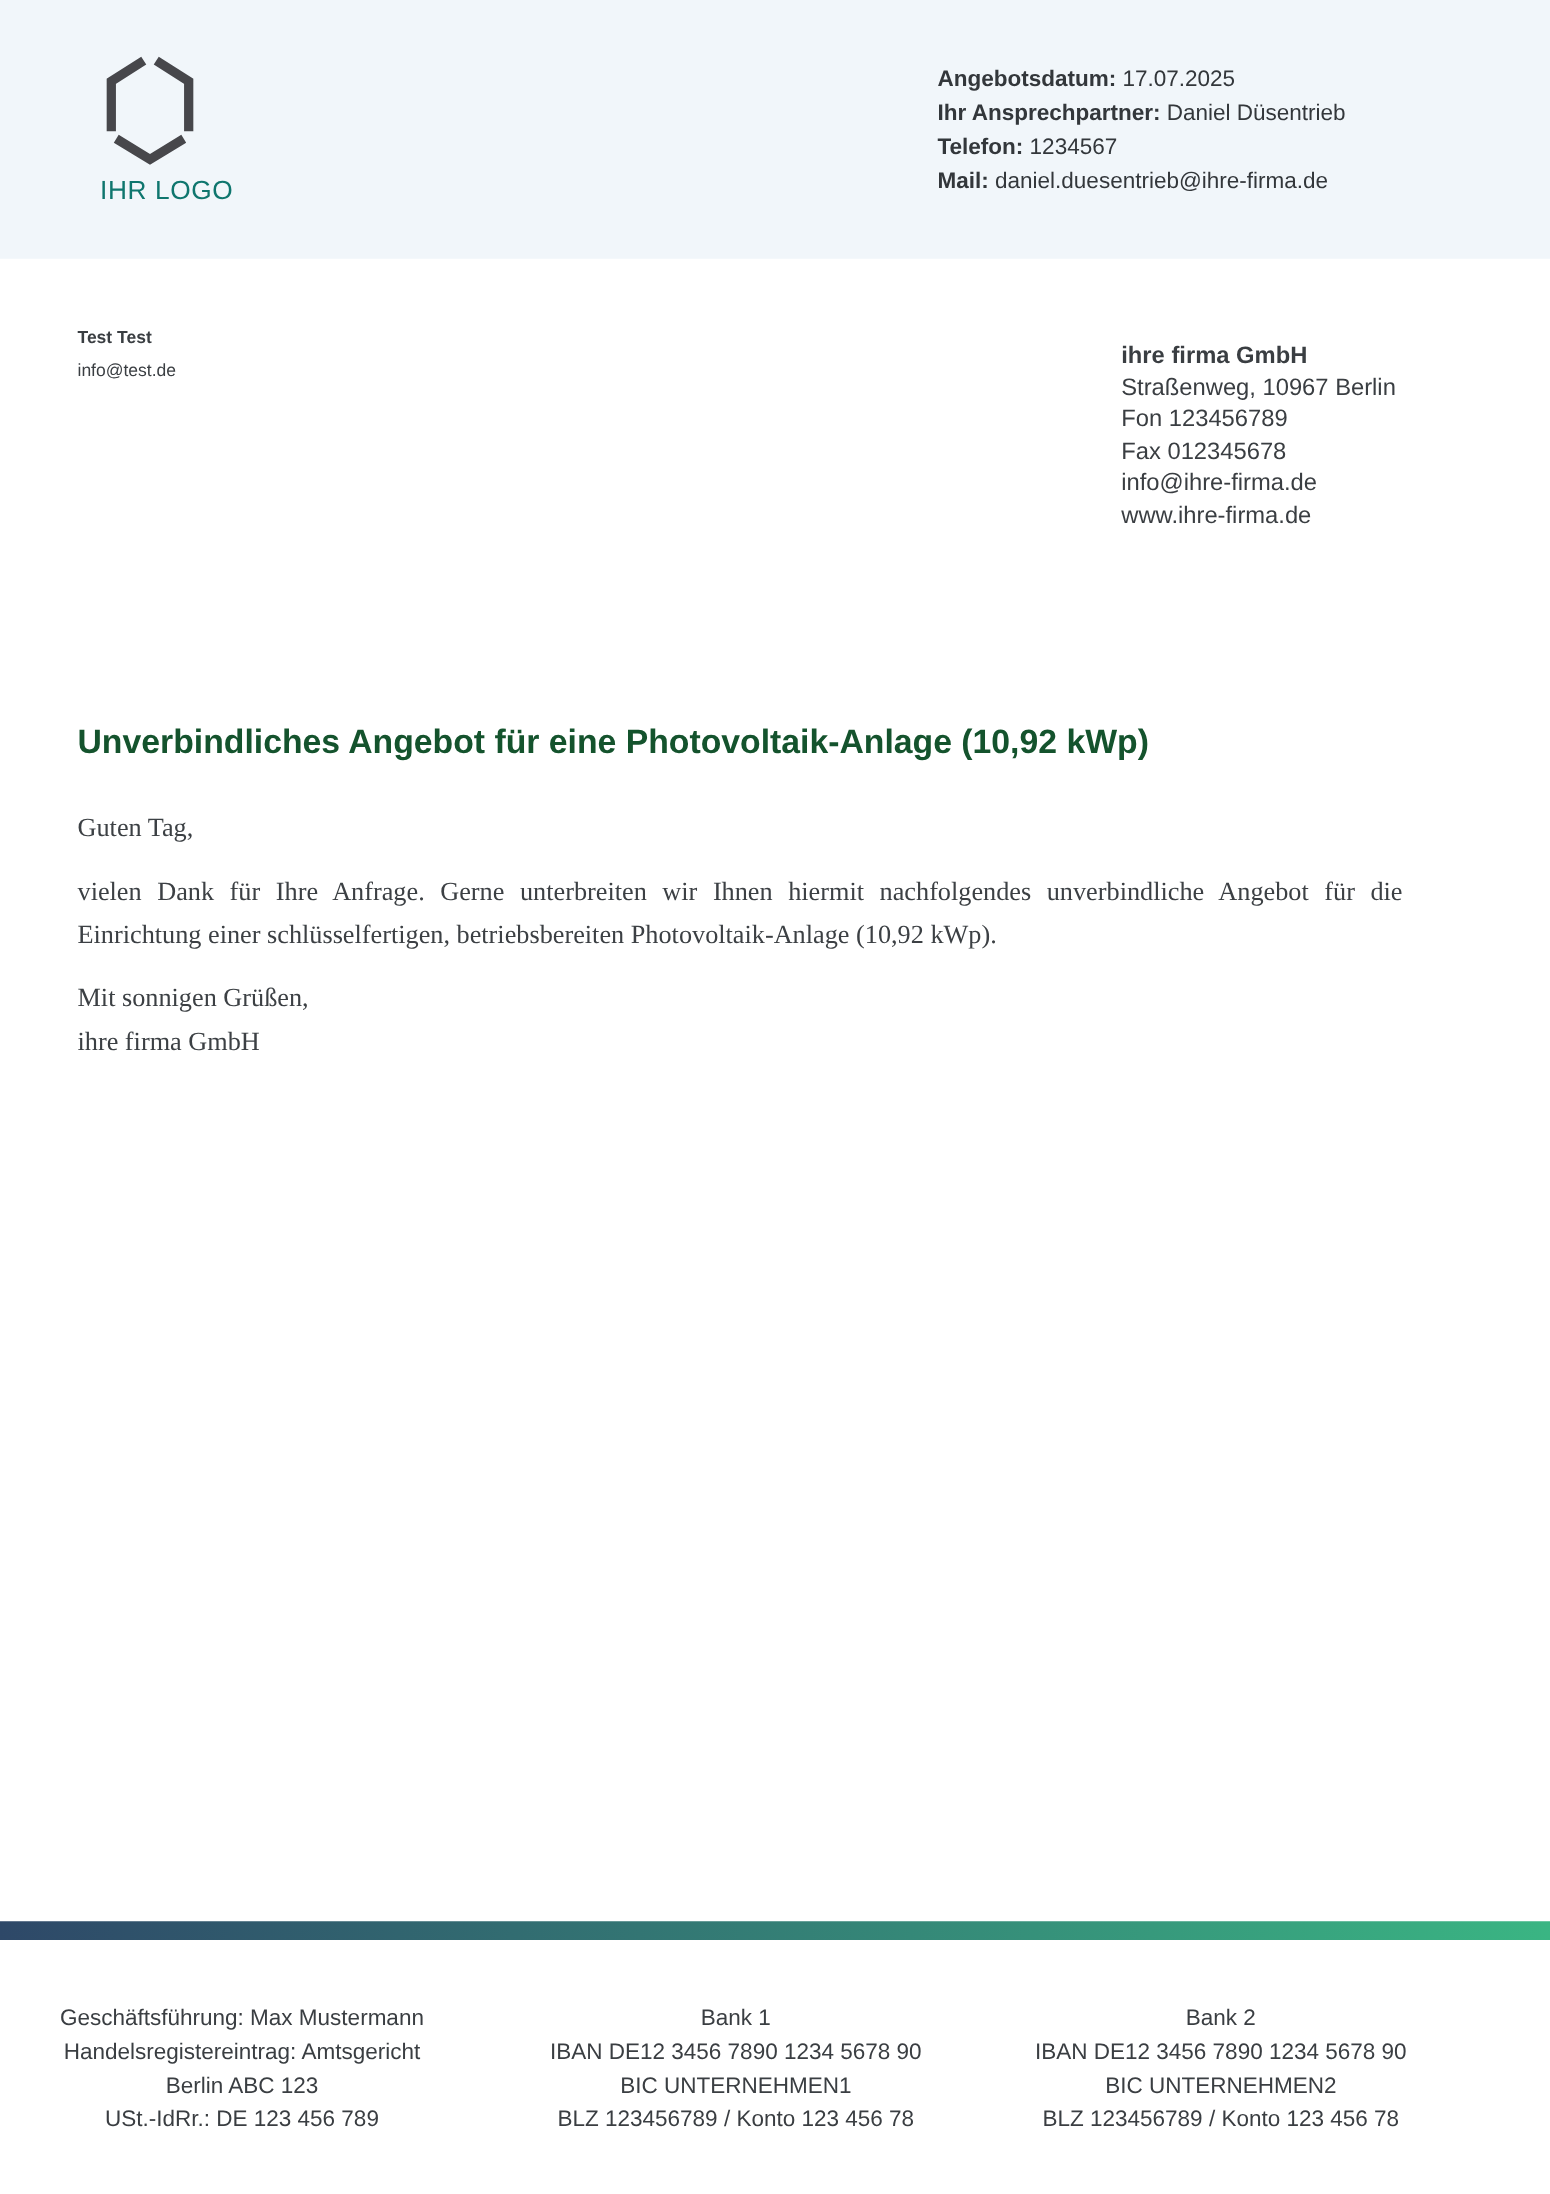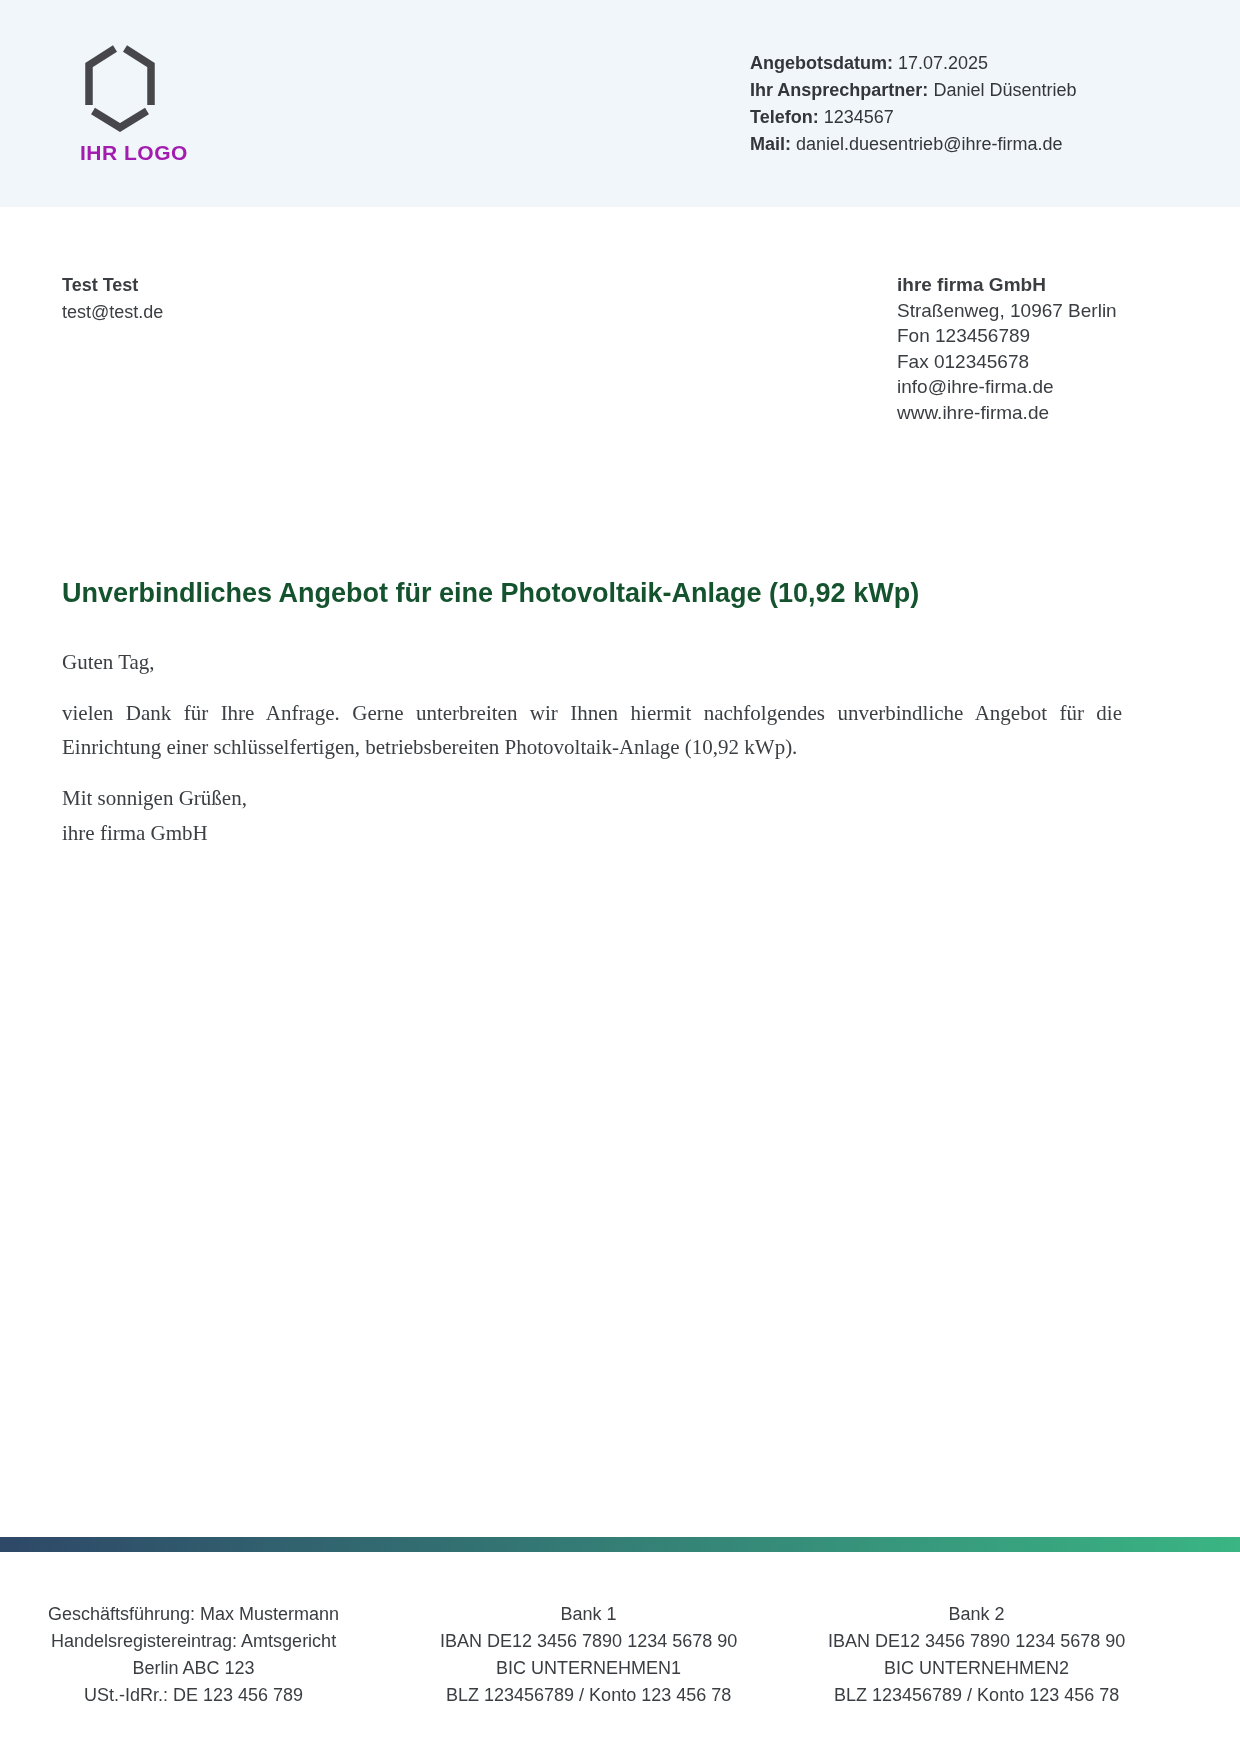--- a/index.html
+++ b/index.html
@@ -14,34 +14,34 @@
   }
   .header {
     position: absolute; top: 0; left: 0;
     width: 1240px; height: 207px;
     background: #f1f6fa;
   }
   .logo { position: absolute; left: 80px; top: 44px; width: 130px; }
   .logo svg { display: block; margin-left: 5px; }
   .logo-text {
     margin-top: 9px;
-    font-weight: bold;
+    font-weight: normal;
     font-size: 21px;
     letter-spacing: 0.5px;
-    color: #a21caf;
+    color: #0f766e;
     white-space: nowrap;
   }
   .header-contact {
     position: absolute; left: 750px; top: 50px;
     font-size: 18px; line-height: 27px; color: #33373b;
   }
   .b { font-weight: bold; }
   .recipient {
-    position: absolute; left: 62px; top: 272px;
-    font-size: 18px; line-height: 27px;
+    position: absolute; left: 62px; top: 256px;
+    font-size: 14px; line-height: 27px;
   }
   .sender {
     position: absolute; left: 897px; top: 272px;
     font-size: 19px; line-height: 25.5px;
   }
   .title {
     position: absolute; left: 62px; top: 578px; margin: 0;
     font-size: 27px; font-weight: bold; color: #14532d;
     white-space: nowrap;
   }
@@ -86,21 +86,21 @@
     <div class="header-contact">
       <div><span class="b">Angebotsdatum:</span> <span>17.07.2025</span></div>
       <div><span class="b">Ihr Ansprechpartner:</span> <span>Daniel Düsentrieb</span></div>
       <div><span class="b">Telefon:</span> <span>1234567</span></div>
       <div><span class="b">Mail:</span> <span>daniel.duesentrieb@ihre-firma.de</span></div>
     </div>
   </header>
 
   <div class="recipient">
     <div class="b">Test Test</div>
-    <div>test@test.de</div>
+    <div>info@test.de</div>
   </div>
 
   <div class="sender">
     <div class="b">ihre firma GmbH</div>
     <div>Straßenweg, 10967 Berlin</div>
     <div>Fon 123456789</div>
     <div>Fax 012345678</div>
     <div>info@ihre-firma.de</div>
     <div>www.ihre-firma.de</div>
   </div>

